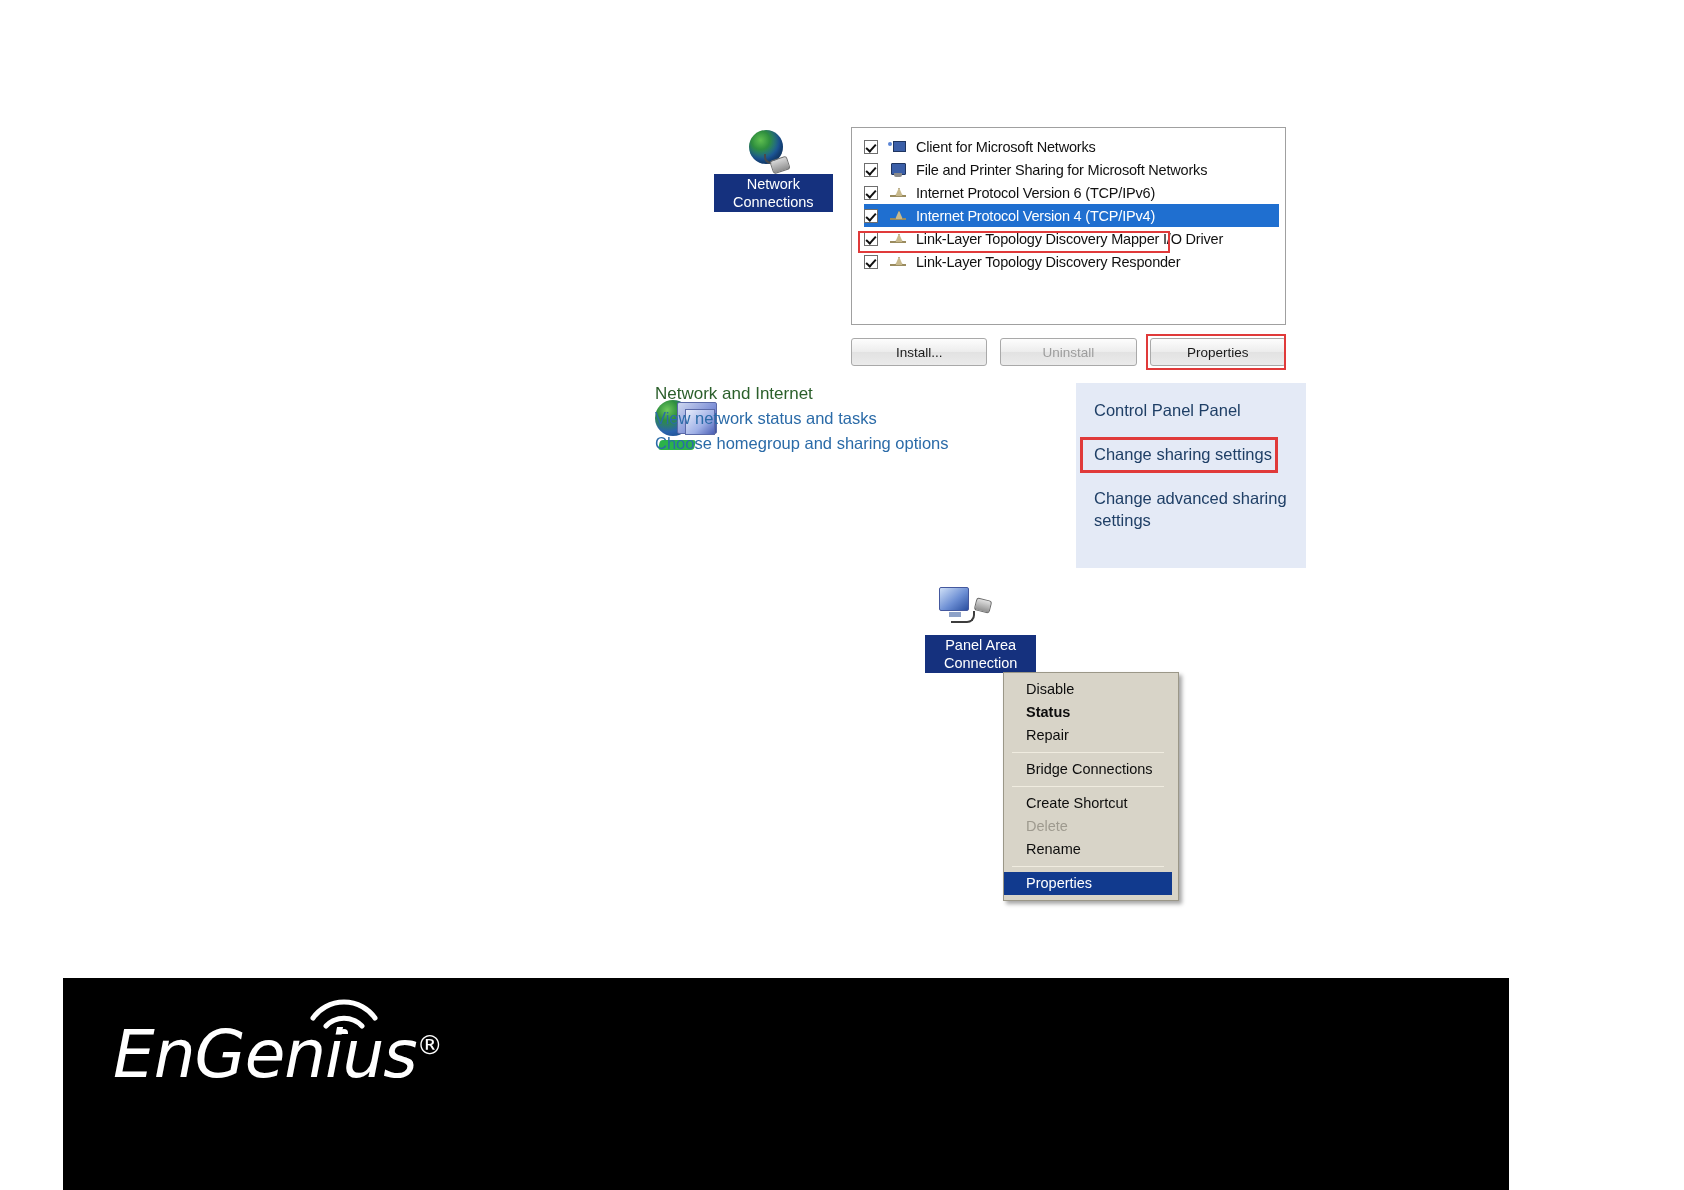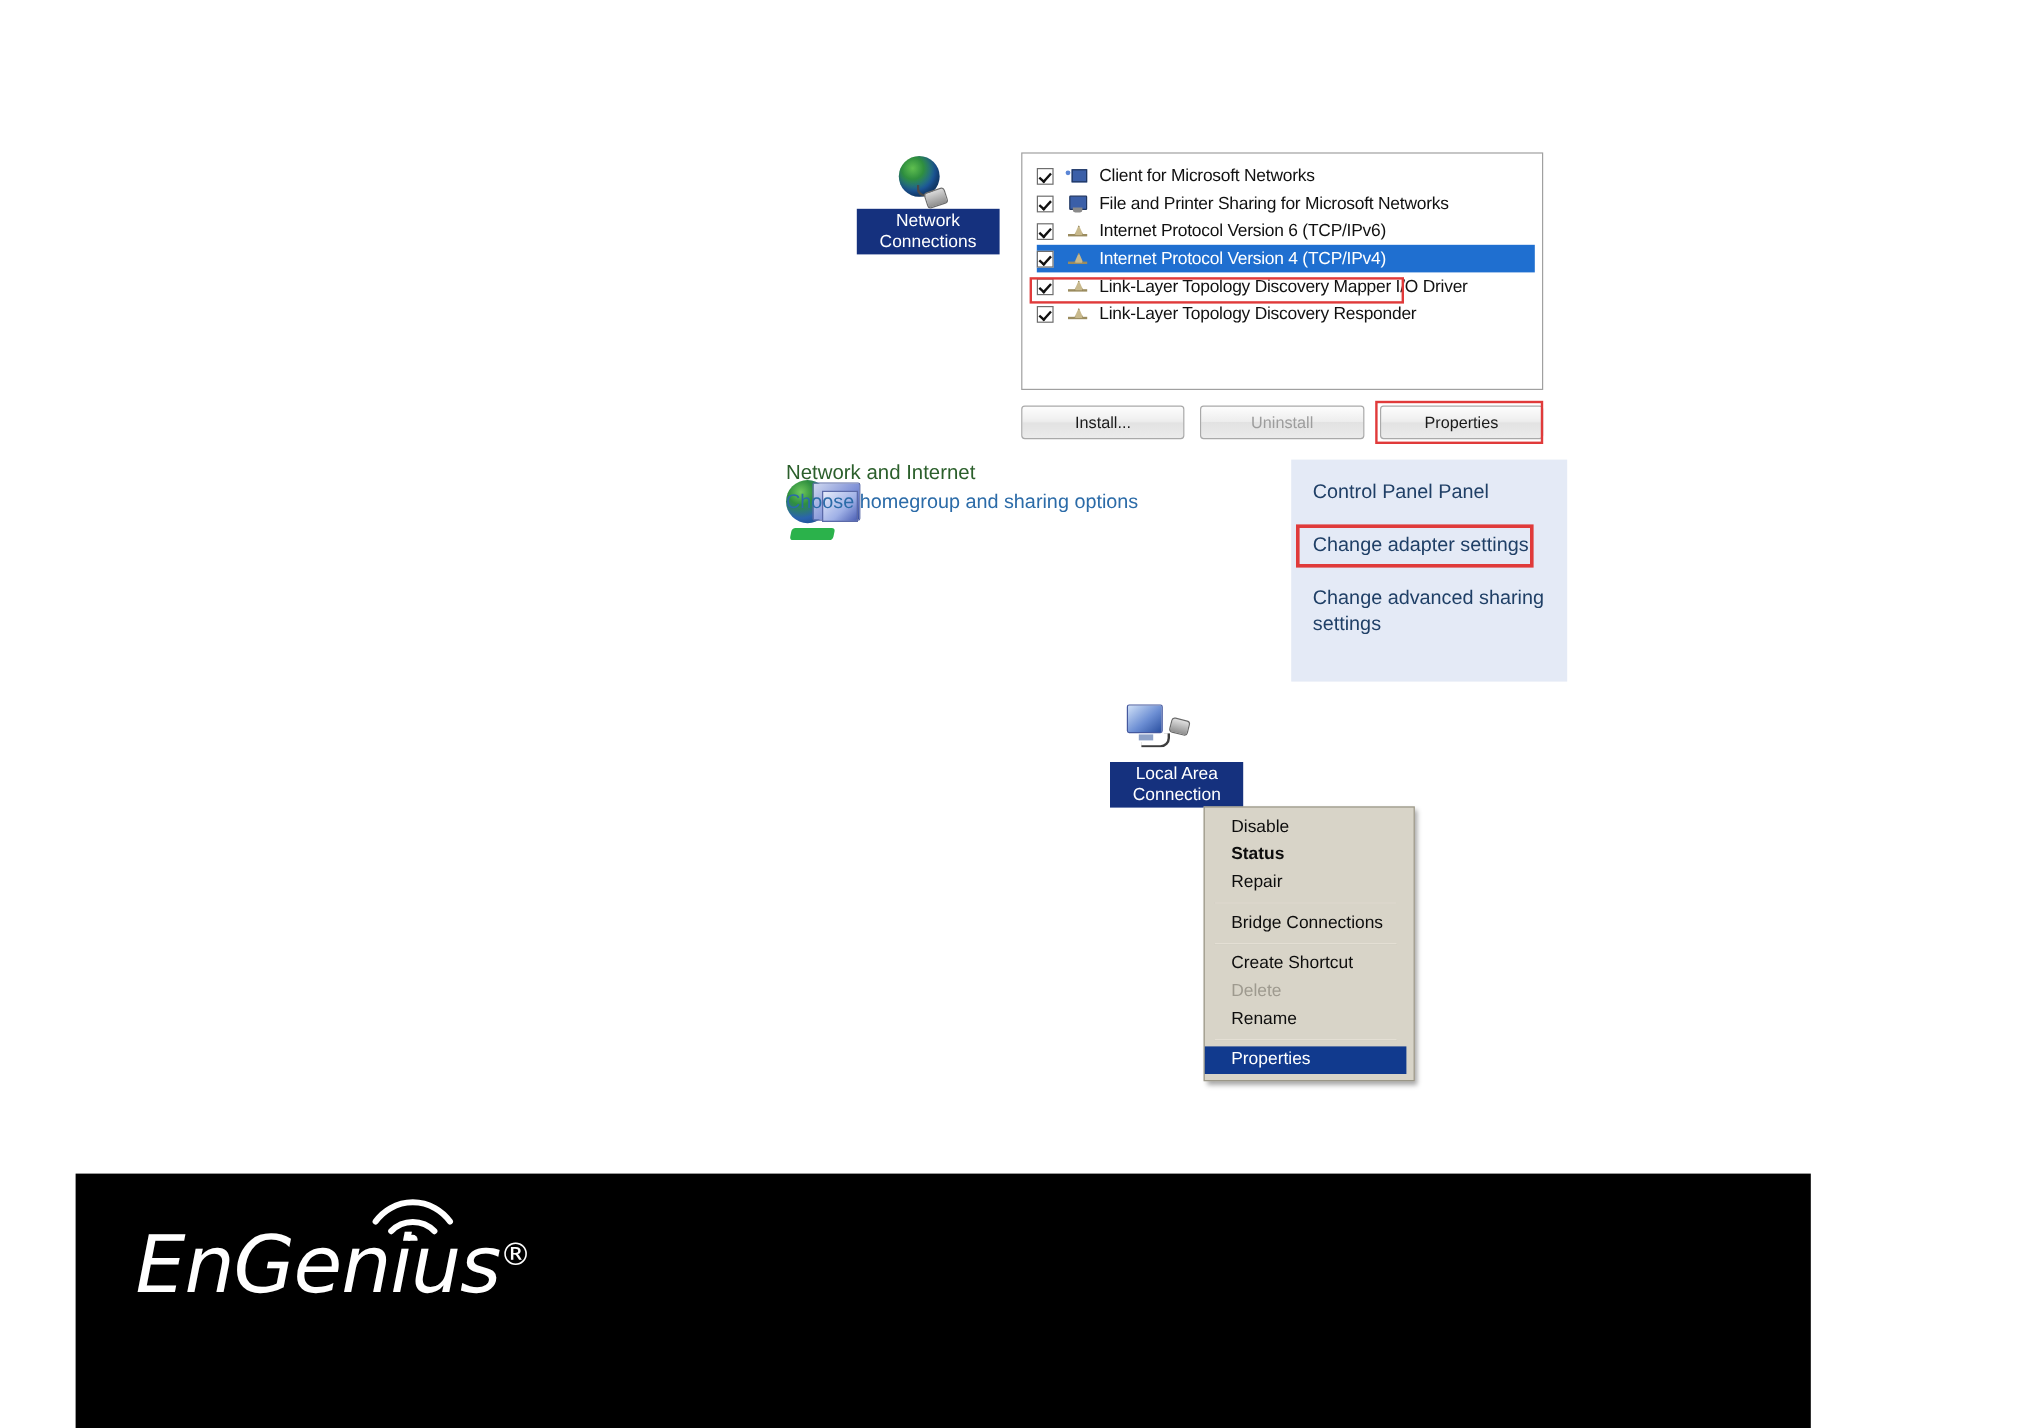--- a/index.html
+++ b/index.html
@@ -363,38 +363,39 @@
 
 <div class="abs" id="cp-icon">
   <div class="cp-globe"></div>
   <div class="cp-mon"></div>
   <div class="cp-mon2"></div>
   <div class="cp-cable"></div>
 </div>
 
 <div class="abs" id="cp-block">
   <div class="cp-head">Network and Internet</div>
+  <div class="cp-link">View network status and tasks</div>
   <div class="cp-link">Choose homegroup and sharing options</div>
 </div>
 
 <div class="abs" id="cp-side">
   <div class="side-link">Control Panel Panel</div>
-  <div class="side-link">Change adapter settings</div>
+  <div class="side-link">Change sharing settings</div>
   <div class="side-link last">Change advanced sharing settings</div>
 </div>
 <div class="side-hl"></div>
 
 <div class="abs" id="lan-icon">
   <div class="lan-art">
     <div class="m1"></div>
     <div class="wire"></div>
     <div class="plug2"></div>
   </div>
   <div class="icon-label">
-    <div>Local Area</div>
+    <div>Panel Area</div>
     <div>Connection</div>
   </div>
 </div>
 
 <div class="abs" id="ctx-menu">
   <div class="ctx-item">Disable</div>
   <div class="ctx-item bold">Status</div>
   <div class="ctx-item">Repair</div>
   <div class="ctx-sep"></div>
   <div class="ctx-item">Bridge Connections</div>

